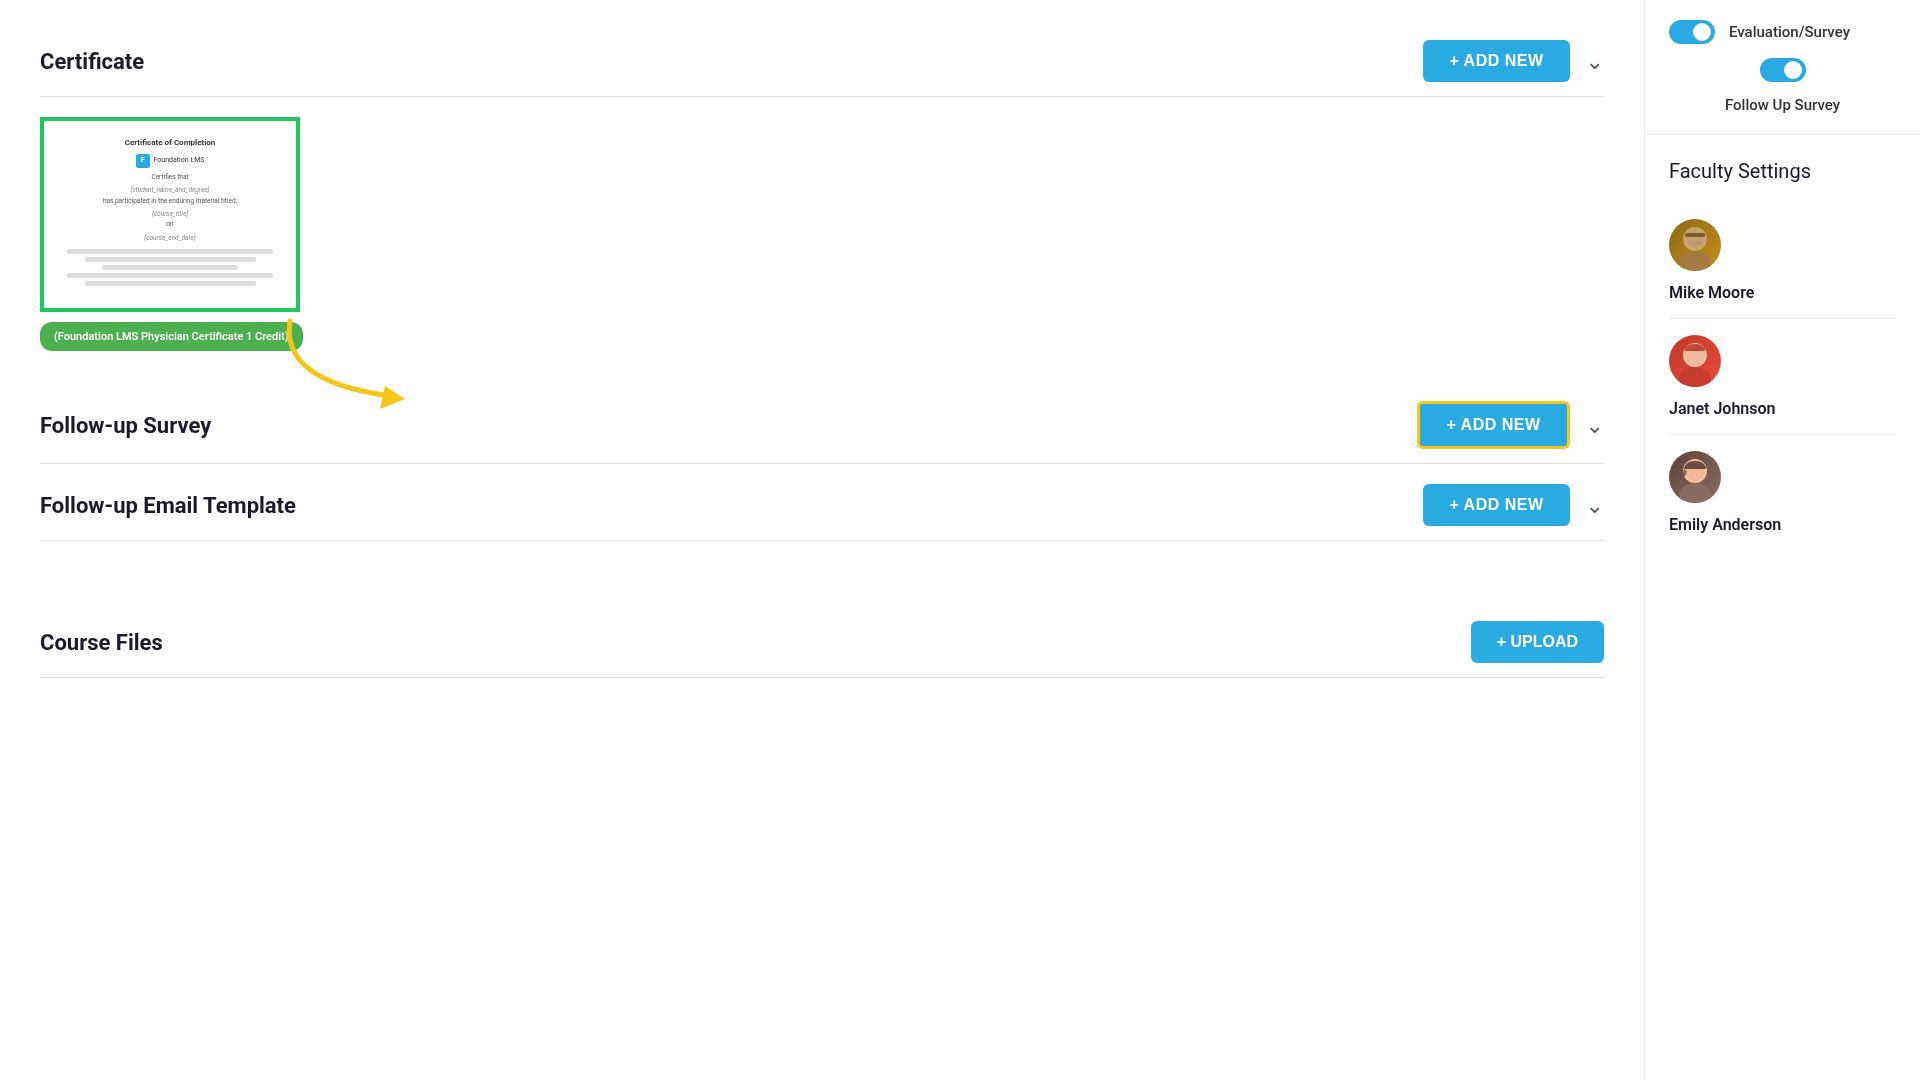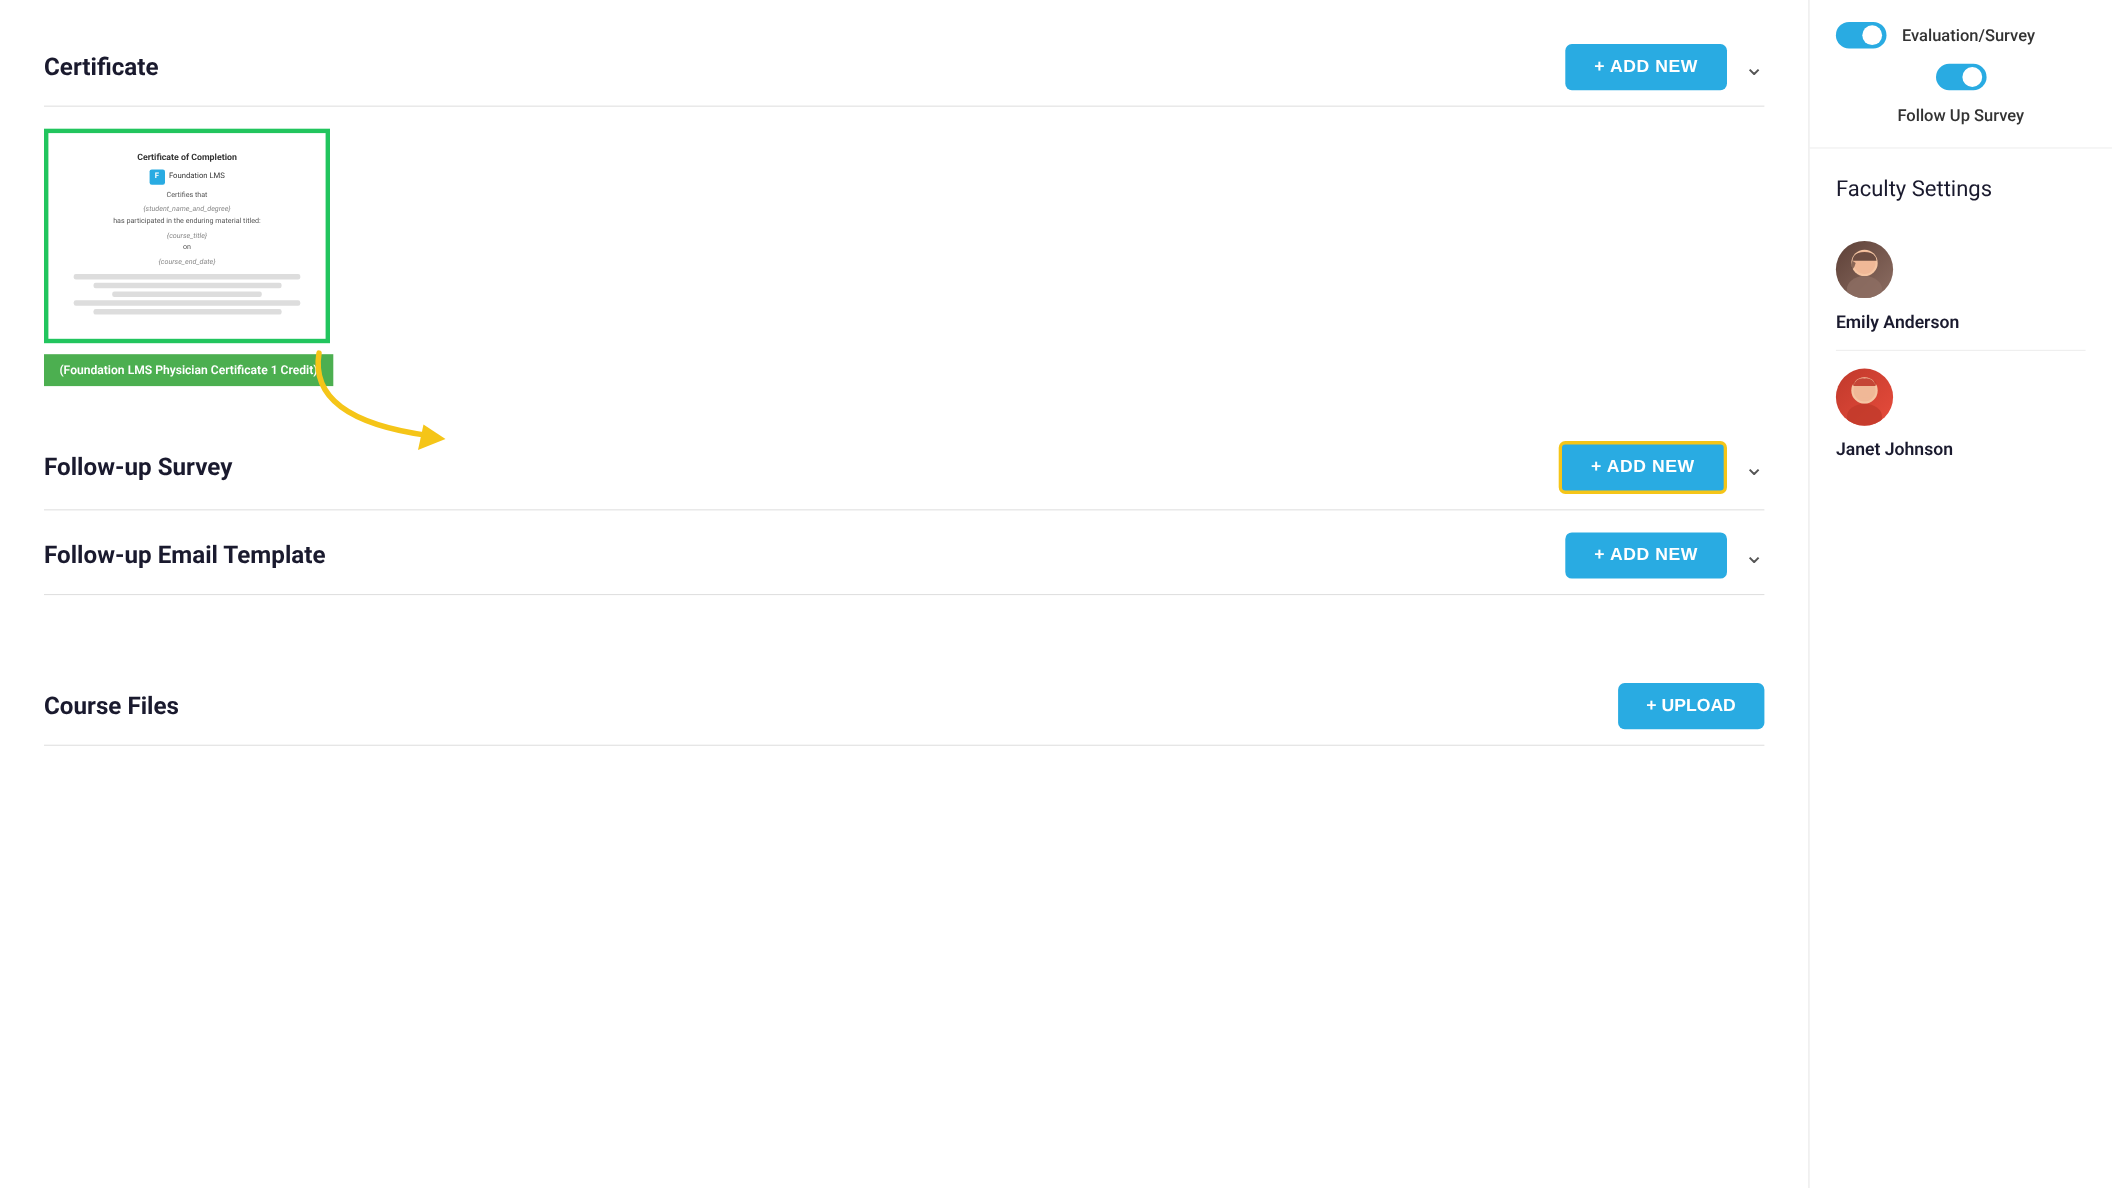--- a/index.html
+++ b/index.html
@@ -167,21 +167,21 @@
     }
 
     .cert-line.short { width: 60%; margin-left: auto; margin-right: auto; }
     .cert-line.long { width: 90%; margin-left: auto; margin-right: auto; }
     .cert-line.medium { width: 75%; margin-left: auto; margin-right: auto; }
 
     .cert-tag {
       background: #4caf50;
       color: #fff;
       padding: 8px 14px;
-      border-radius: 0;
+      border-radius: 12px;
       font-size: 11px;
       font-weight: 600;
       margin-top: 10px;
       display: inline-block;
       max-width: 280px;
     }
 
     
     .followup-section-wrapper {
       position: relative;
@@ -401,43 +401,56 @@
         <input type="checkbox" checked="" style="">
         <span class="toggle-slider"></span>
       </label>
       <span class="toggle-label">Follow Up Survey</span>
     </div>
   </div>
 
   <div class="faculty-settings">
     <div class="faculty-title">Faculty Settings</div>
 
-
     <div class="faculty-card">
-      <div class="faculty-avatar" style="background: linear-gradient(135deg, #5d4037, #8d6e63);">
+      <div class="faculty-avatar" style="background: linear-gradient(135deg, #8B6914, #c8901a);">
         <svg width="52" height="52" viewBox="0 0 52 52" xmlns="http://www.w3.org/2000/svg">
-          <circle cx="26" cy="20" r="12" fill="#f5c5a3"></circle>
-          <circle cx="26" cy="20" r="10" fill="#f0b897"></circle>
-          <ellipse cx="26" cy="44" rx="16" ry="12" fill="#8d6e63" opacity="0.8"></ellipse>
-          <circle cx="26" cy="18" r="9" fill="#f0b897"></circle>
-          <path d="M15 18 Q16 10 26 10 Q36 10 37 18" fill="#5d4037" opacity="0.9"></path>
-          <path d="M15 18 Q13 22 15 26 Q17 24 18 20" fill="#5d4037" opacity="0.7"></path>
+          <circle cx="26" cy="20" r="12" fill="#c8a96e" opacity="0.9"></circle>
+          <circle cx="26" cy="20" r="10" fill="#d4a574"></circle>
+          <ellipse cx="26" cy="44" rx="16" ry="12" fill="#a0784a" opacity="0.8"></ellipse>
+          <circle cx="26" cy="18" r="9" fill="#c8a070"></circle>
+          <path d="M17 22 Q19 28 26 29 Q33 28 35 22" fill="#b8906a" opacity="0.5"></path>
+          <rect x="16" y="14" width="20" height="4" rx="2" fill="#5d3a1a" opacity="0.7"></rect>
         </svg>
       </div>
-      <span class="faculty-name">Emily Anderson</span>
+      <span class="faculty-name">Mike Moore</span>
     </div>
 
     <div class="faculty-card">
       <div class="faculty-avatar" style="background: linear-gradient(135deg, #c0392b, #e74c3c);">
         <svg width="52" height="52" viewBox="0 0 52 52" xmlns="http://www.w3.org/2000/svg">
           <circle cx="26" cy="20" r="12" fill="#f5c5a3"></circle>
           <circle cx="26" cy="20" r="10" fill="#f0b897"></circle>
           <ellipse cx="26" cy="44" rx="16" ry="12" fill="#c0392b" opacity="0.8"></ellipse>
           <circle cx="26" cy="18" r="9" fill="#f0b897"></circle>
           <path d="M16 16 Q18 8 26 9 Q34 8 36 16" fill="#c0392b" opacity="0.9"></path>
           <path d="M16 16 Q14 12 18 11" fill="#c0392b" opacity="0.8"></path>
           <path d="M36 16 Q38 12 34 11" fill="#c0392b" opacity="0.8"></path>
         </svg>
       </div>
       <span class="faculty-name">Janet Johnson</span>
     </div>
+
+    <div class="faculty-card">
+      <div class="faculty-avatar" style="background: linear-gradient(135deg, #5d4037, #8d6e63);">
+        <svg width="52" height="52" viewBox="0 0 52 52" xmlns="http://www.w3.org/2000/svg">
+          <circle cx="26" cy="20" r="12" fill="#f5c5a3"></circle>
+          <circle cx="26" cy="20" r="10" fill="#f0b897"></circle>
+          <ellipse cx="26" cy="44" rx="16" ry="12" fill="#8d6e63" opacity="0.8"></ellipse>
+          <circle cx="26" cy="18" r="9" fill="#f0b897"></circle>
+          <path d="M15 18 Q16 10 26 10 Q36 10 37 18" fill="#5d4037" opacity="0.9"></path>
+          <path d="M15 18 Q13 22 15 26 Q17 24 18 20" fill="#5d4037" opacity="0.7"></path>
+        </svg>
+      </div>
+      <span class="faculty-name">Emily Anderson</span>
+    </div>
   </div>
 </div>
 
 </body></html>

